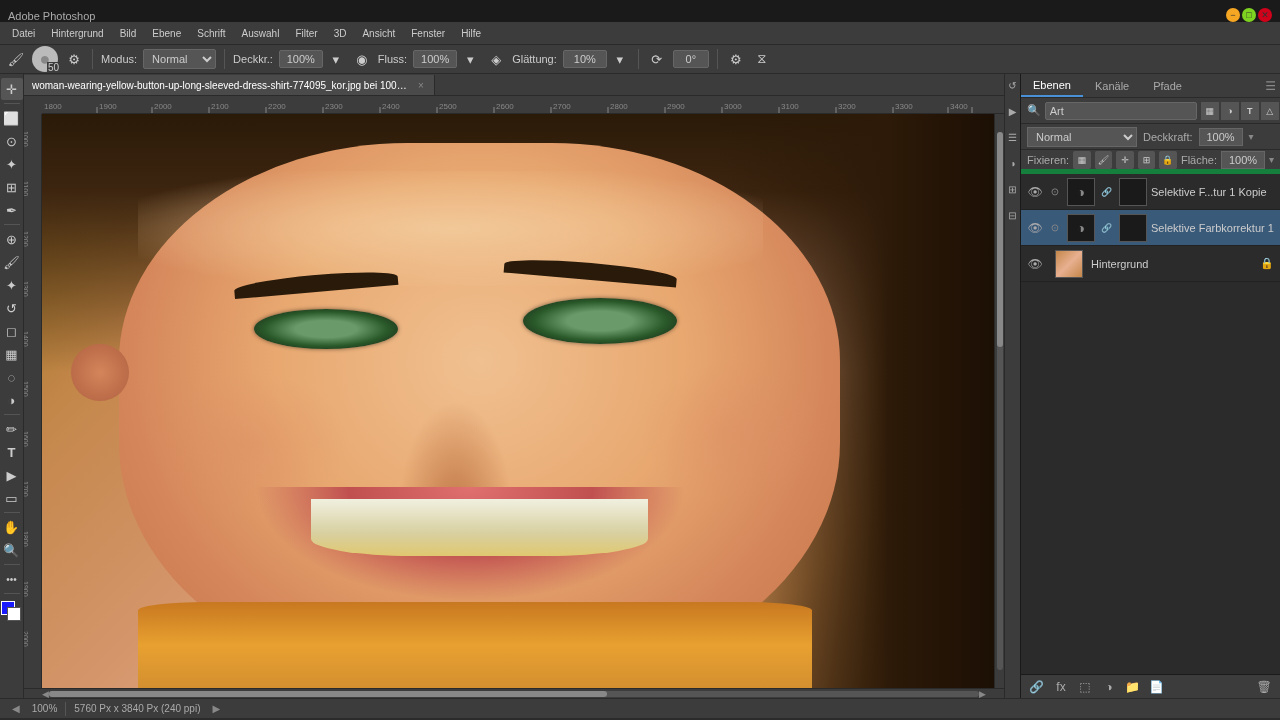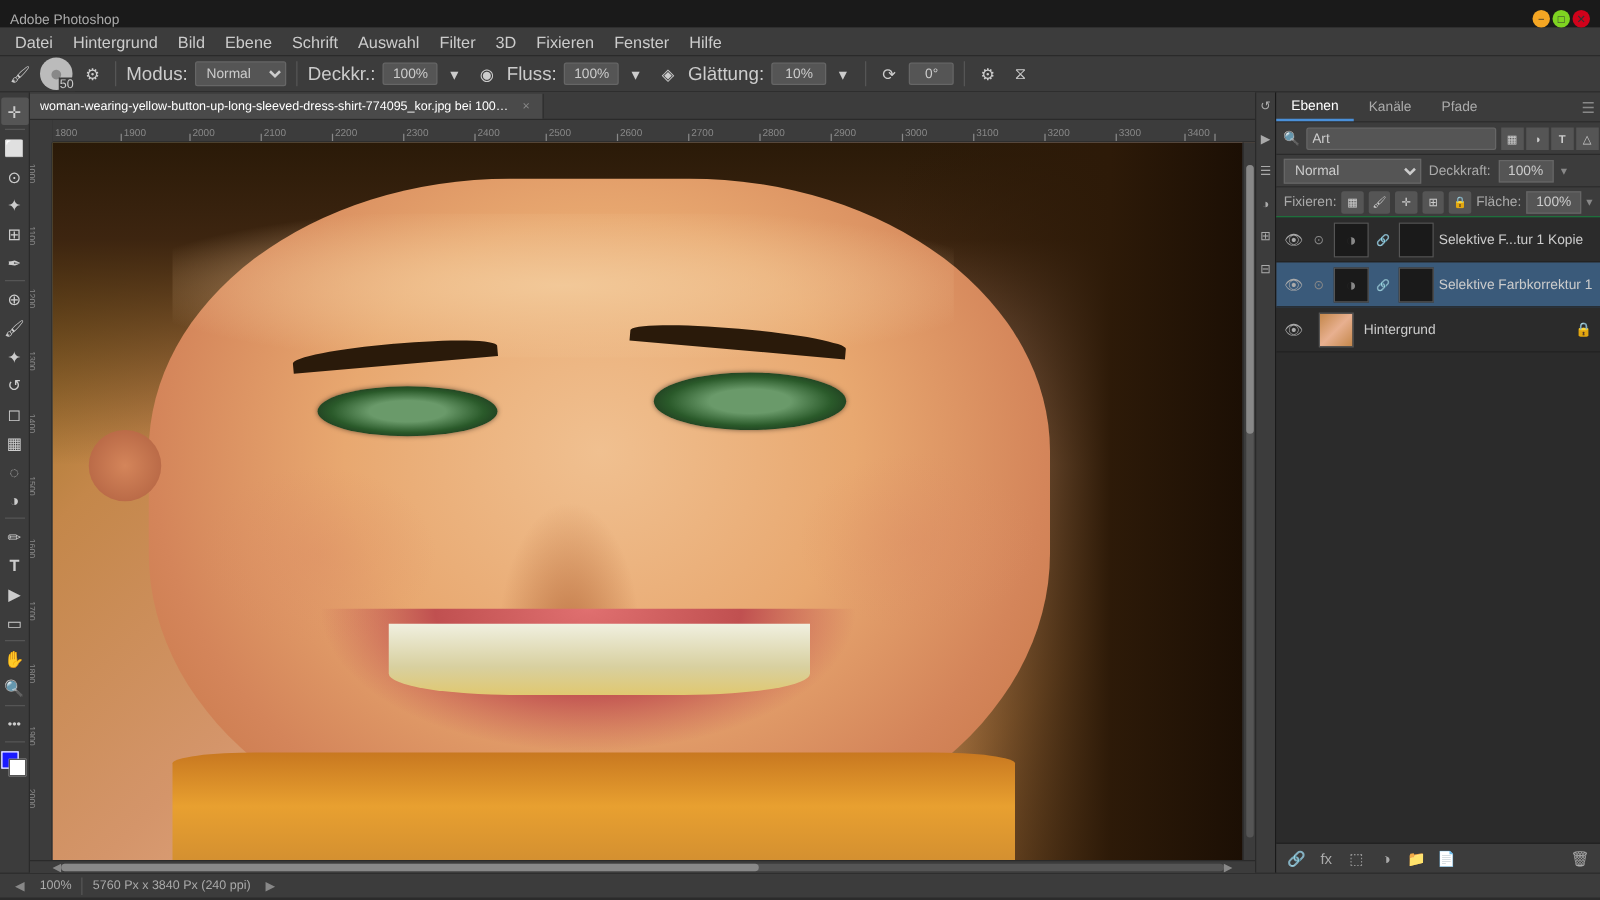--- a/index.html
+++ b/index.html
@@ -21,38 +21,38 @@
     .win-btn.minimize { background: #f5a623; }
     .win-btn.maximize { background: #7ed321; }
     .win-btn.close { background: #d0021b; }
 
     
     #menubar {
       width: 100%; height: 22px; background: #3c3c3c;
       display: flex; align-items: center; padding: 0 4px; gap: 2px;
     }
     .menu-item {
-      padding: 2px 8px; font-size: 13px; color: #ccc; cursor: pointer;
+      padding: 2px 8px; font-size: 10px; color: #ccc; cursor: pointer;
       border-radius: 2px;
     }
 
     
     #optionsbar {
       width: 100%; height: 30px; background: #3c3c3c;
       display: flex; align-items: center; padding: 0 6px; gap: 6px;
       border-top: 1px solid #2a2a2a; border-bottom: 1px solid #2a2a2a;
     }
     .opt-icon { width: 20px; height: 20px; display: flex; align-items: center; justify-content: center; color: #ccc; font-size: 13px; cursor: pointer; }
     .opt-circle {
       width: 26px; height: 26px; border-radius: 50%; background: #bbb;
       display: flex; align-items: center; justify-content: center;
       font-size: 9px; color: #333; cursor: pointer; position: relative;
     }
     .opt-circle .size-num { position: absolute; bottom: -1px; right: -2px; font-size: 10px; background: #3c3c3c; color: #ccc; padding: 0 1px; }
-    .opt-label { font-size: 15px; color: #ccc; white-space: nowrap; }
+    .opt-label { font-size: 11px; color: #ccc; white-space: nowrap; }
     .opt-select {
       height: 20px; background: #555; border: 1px solid #666; color: #ccc;
       font-size: 11px; padding: 0 4px; cursor: pointer; border-radius: 2px;
     }
     .opt-input-group { display: flex; align-items: center; gap: 3px; }
     .opt-number {
       width: 44px; height: 18px; background: #555; border: 1px solid #666;
       color: #ccc; font-size: 11px; text-align: center; border-radius: 2px;
     }
     .opt-sep { width: 1px; height: 20px; background: #555; margin: 0 2px; }
@@ -220,21 +220,21 @@
       color: #ccc; font-size: 11px; padding: 0 4px; cursor: pointer;
     }
     .opacity-label { font-size: 11px; color: #aaa; }
     .opacity-value {
       width: 44px; height: 18px; background: #555; border: 1px solid #666;
       color: #ccc; font-size: 11px; text-align: center;
     }
 
     #layers-fixieren {
       height: 24px; background: #3c3c3c; display: flex; align-items: center;
-      padding: 0 6px; gap: 4px; border-bottom: 1px solid #15803d;
+      padding: 0 6px; gap: 4px; border-bottom: 5px solid #15803d;
     }
     .fix-label { font-size: 11px; color: #aaa; }
     .fix-btn { width: 18px; height: 18px; background: #555; border: none; color: #ccc; font-size: 9px; cursor: pointer; display: flex; align-items: center; justify-content: center; border-radius: 2px; }
     .flache-label { margin-left: auto; font-size: 11px; color: #aaa; }
     .flache-value {
       width: 44px; height: 18px; background: #555; border: 1px solid #666;
       color: #ccc; font-size: 11px; text-align: center;
     }
 
     #layers-list { flex: 1; overflow-y: auto; background: #2b2b2b; }
@@ -309,21 +309,21 @@
 <div id="menubar">
   <div id="menu-items-container" style="display: flex;">
       <div class="menu-item">Datei</div>
       <div class="menu-item">Hintergrund</div>
       <div class="menu-item">Bild</div>
       <div class="menu-item">Ebene</div>
       <div class="menu-item">Schrift</div>
       <div class="menu-item">Auswahl</div>
       <div class="menu-item">Filter</div>
       <div class="menu-item">3D</div>
-      <div class="menu-item">Fixieren</div>
+      <div class="menu-item">Ansicht</div>
       <div class="menu-item">Fenster</div>
       <div class="menu-item">Hilfe</div>
     </div>
 </div>
 
 <div id="optionsbar">
   <div class="opt-icon">🖌</div>
   <div class="opt-circle">
     <span style="font-size:18px;color:#888;">●</span>
     <span class="size-num">50</span>

